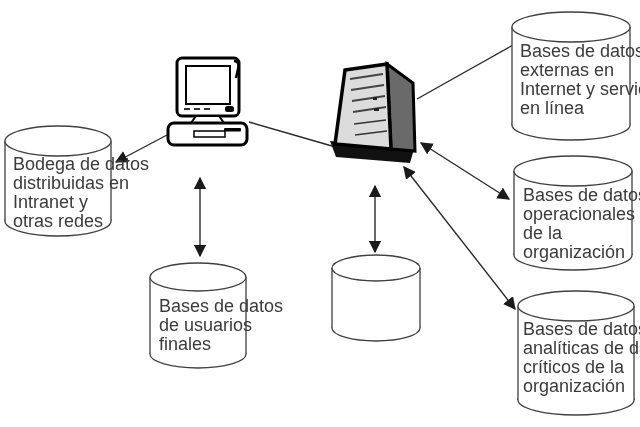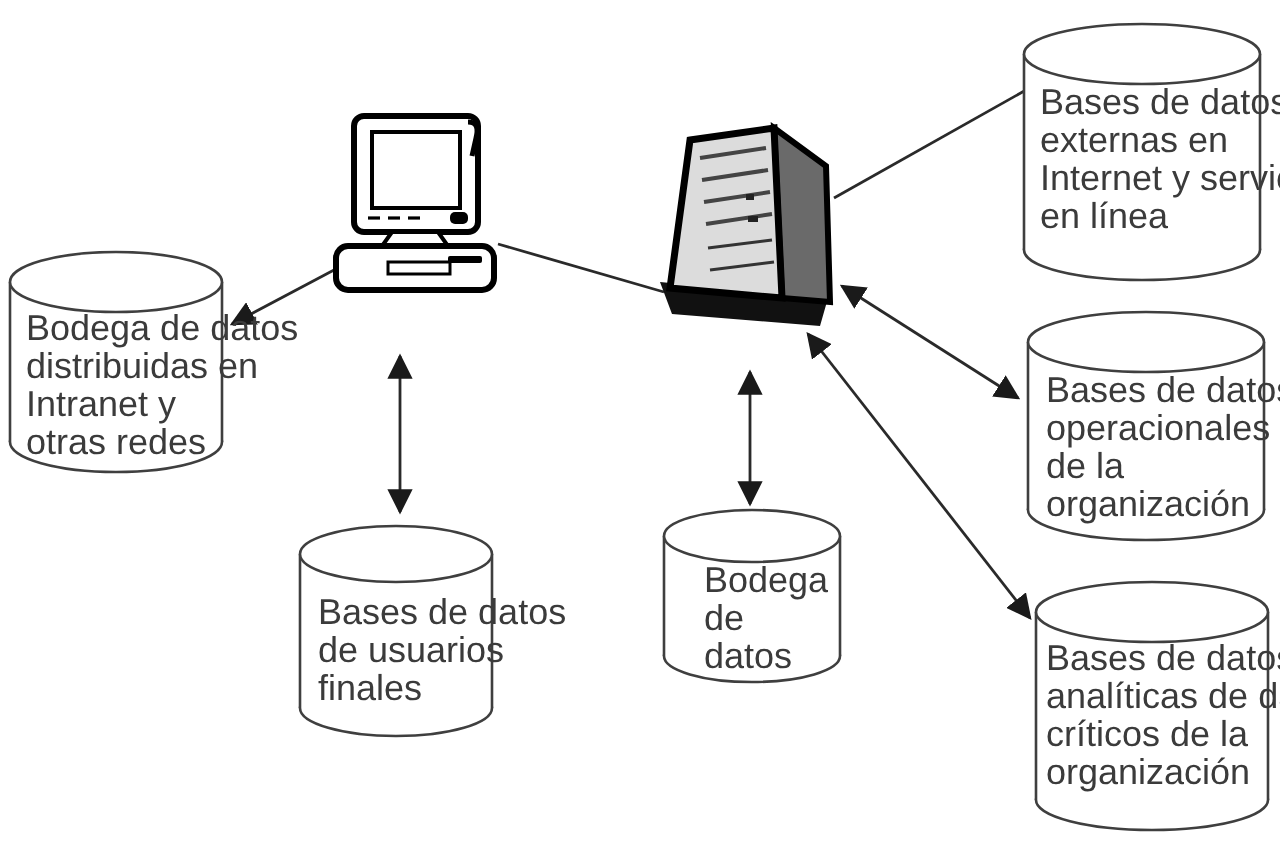--- a/index.html
+++ b/index.html
@@ -122,23 +122,20 @@
     </g>
   </svg>
 
   <div class="label" style="left:13px;  top:155px;">Bodega de datos
 distribuidas en
 Intranet y
 otras redes</div>
   <div class="label" style="left:159px; top:297px;">Bases de datos
 de usuarios
 finales</div>
-  <div class="label" style="left:352px; top:281px;">Bodega
-de
-datos</div>
   <div class="label" style="left:520px; top:42px;">Bases de datos
 externas en
 Internet y servicios
 en línea</div>
   <div class="label" style="left:523px; top:186px;">Bases de datos
 operacionales
 de la
 organización</div>
   <div class="label" style="left:523px; top:320px;">Bases de datos
 analíticas de datos

